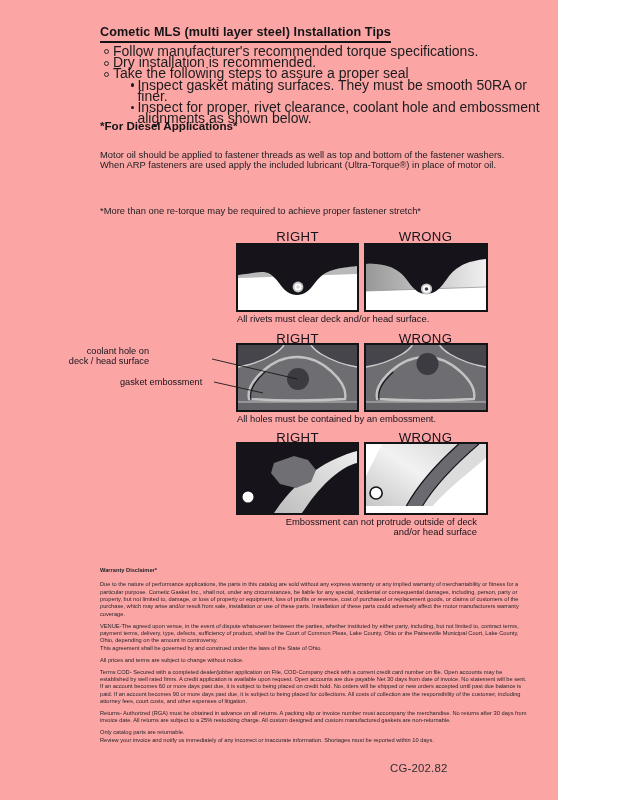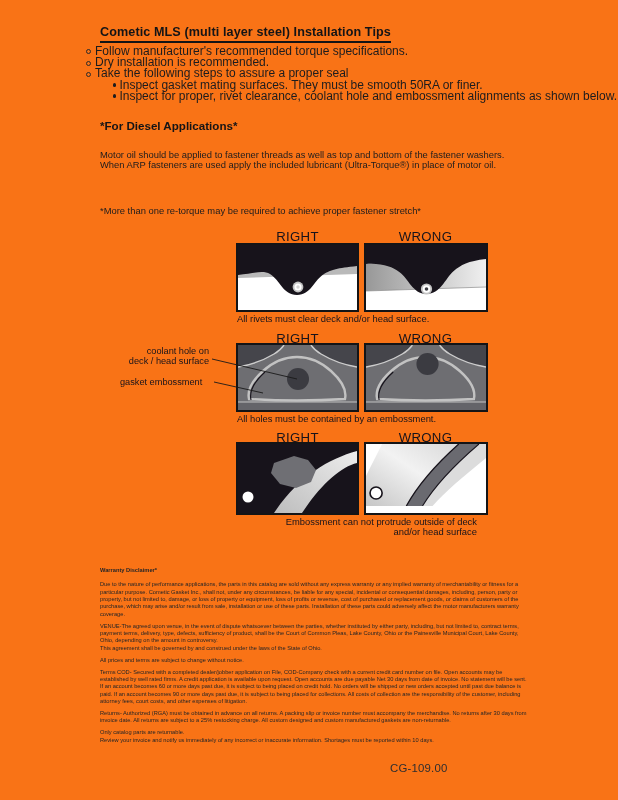--- a/index.html
+++ b/index.html
@@ -1,27 +1,27 @@
 <!DOCTYPE html>
 <html><head>
 <meta charset="utf-8">
 <style>
   html,body{margin:0;padding:0;background:#ffffff;}
   .page{
-    position:relative;width:618px;height:800px;background:#f97316;overflow:hidden;
+    position:relative;width:558px;height:800px;background:#fca5a5;overflow:hidden;
     font-family:"Liberation Sans","DejaVu Sans",sans-serif;color:#1c1c1e;
   }
   .abs{position:absolute;}
   
   .doc-title{
     left:100px;top:25px;font-size:12.6px;font-weight:bold;letter-spacing:.1px;
     border-bottom:2px solid #141416;padding-bottom:2px;color:#141416;white-space:nowrap;
   }
   
-  .tips{left:86px;top:46px;font-size:12px;line-height:11.2px;color:#1c1c1e;}
+  .tips{left:104px;top:46px;font-size:14px;line-height:11.2px;color:#1c1c1e;}
   .tip-row{display:flex;align-items:flex-start;}
   .tip-row.sub{margin-left:27px;}
   .mk1{flex:0 0 auto;width:3px;height:3px;border:1px solid #2a2a2c;border-radius:50%;margin:3.4px 4px 0 0;}
   .mk2{flex:0 0 auto;width:3.4px;height:3.4px;background:#1c1c1e;border-radius:50%;margin:3.6px 3px 0 0;}
   
   .diesel-h{left:100px;top:119px;font-size:11.6px;font-weight:bold;color:#141416;}
   .body-p{left:100px;width:470px;font-size:9.4px;line-height:10.3px;white-space:pre-line;}
   
   .dlabel{font-size:13.2px;letter-spacing:.3px;color:#17131b;text-align:center;width:123px;}
   .dcaption{font-size:9.4px;color:#17131b;white-space:pre-line;line-height:10.2px;text-align:right;}
@@ -189,15 +189,15 @@
     <p>Due to the nature of performance applications, the parts in this catalog are sold without any express warranty or any implied warranty of merchantability or fitness for a particular purpose.  Cometic Gasket Inc., shall not, under any circumstances, be liable for any special, incidental or consequential damages, including, person, party or property, but not limited to, damage, or loss of property or equipment, loss of profits or revenue, cost of purchased or replacement goods, or claims of customers of the purchase, which may arise and/or result from sale, installation or use of these parts.  Installation of these parts could adversely affect the motor manufacturers warranty coverage.</p>
     <p>VENUE-The agreed upon venue, in the event of dispute whatsoever between the parties, whether instituted by either party, including, but not limited to, contract terms, payment terms, delivery, type, defects, sufficiency of product, shall be the Court of Common Pleas, Lake County, Ohio or the Painesville Municipal Court, Lake County, Ohio, depending on the amount in controversy.
 This agreement shall be governed by and construed under the laws of the State of Ohio.</p>
     <p>All prices and terms are subject to change without notice.</p>
     <p>Terms COD- Secured with a completed dealer/jobber application on File, COD-Company check with a current credit card number on file.  Open accounts may be established by well rated firms.  A credit application is available upon request.  Open accounts are due payable Net 30 days from date of invoice.  No statement will be sent.  If an account becomes 60 or more days past due, it is subject to being placed on credit hold.  No orders will be shipped or new orders accepted until past due balance is paid.  If an account becomes 90 or more days past due, it is subject to being placed for collections.  All costs of collection are the responsibility of the customer, including attorney fees, court costs, and other expenses of litigation.</p>
     <p>Returns- Authorized (RGA) must be obtained in advance on all returns.  A packing slip or invoice number must accompany the merchandise.  No returns after 30 days from invoice date.  All returns are subject to a 25% restocking charge.  All custom designed and custom manufactured gaskets are non-returnable.</p>
     <p>Only catalog parts are returnable.
 Review your invoice and notify us immediately of any incorrect or inaccurate information.  Shortages must be reported within 10 days.</p>
   </div>
 
-  <div class="abs page-code">CG-109.00</div>
+  <div class="abs page-code">CG-202.82</div>
 
 </div>
 
 </body></html>

